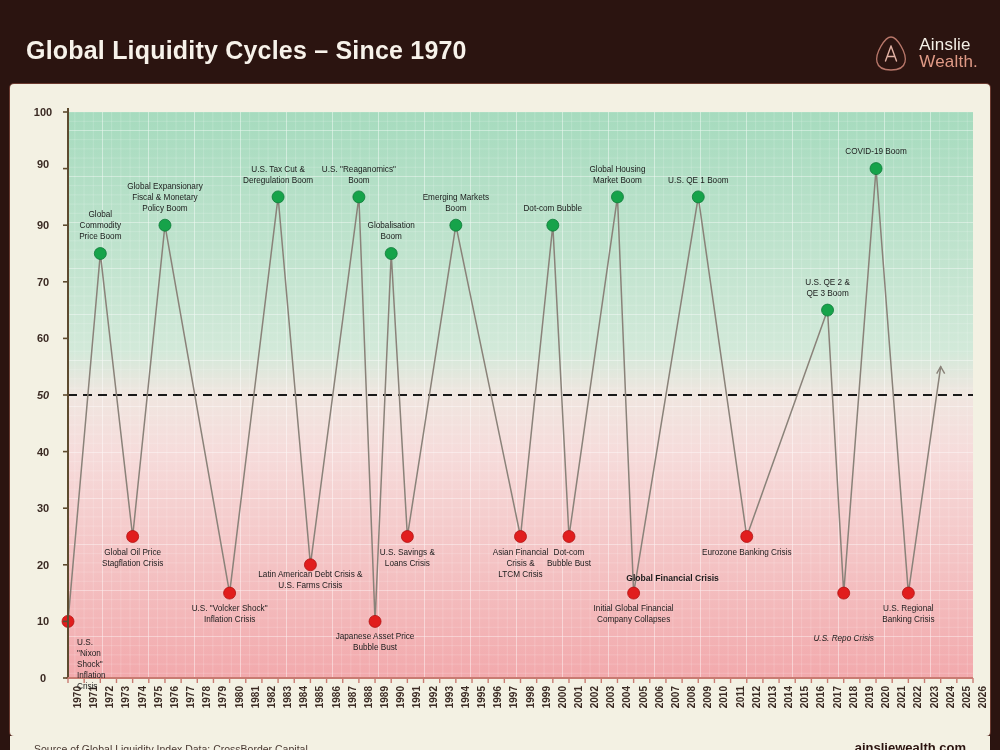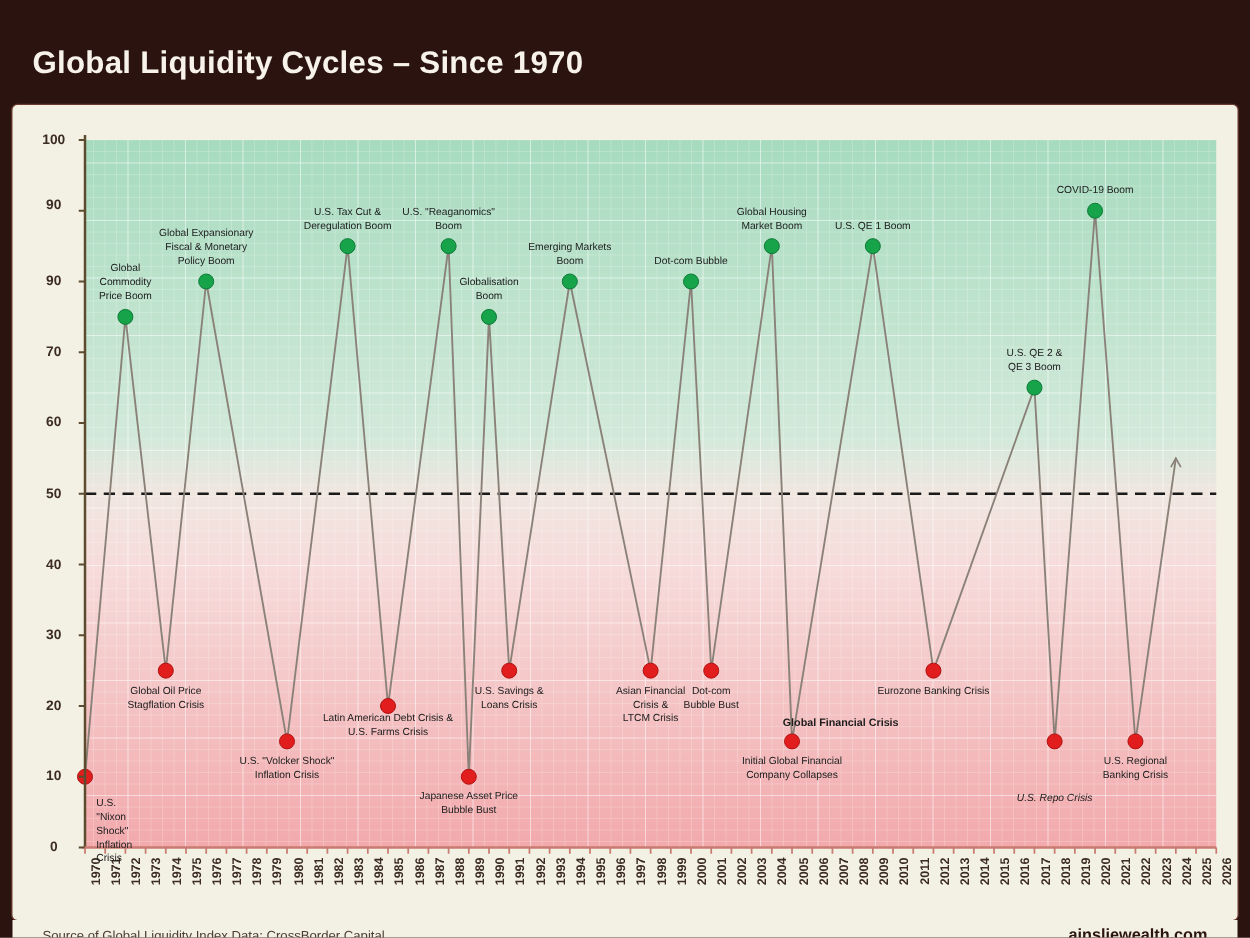--- a/index.html
+++ b/index.html
@@ -65,31 +65,41 @@
   }
   .ann.bold{font-weight:700;font-size:8.6px;}
 </style>
 </head>
 <body>
 
 <div id="app">
 
   <div id="header">
     <div id="title">Global Liquidity Cycles – Since 1970</div>
+    <div id="logo">
+      <svg id="logo-mark" viewBox="0 0 40 40">
+        <path d="M20 4 C26 4 36 20 34 29 C32.5 36 26 37 20 37 C14 37 7.5 36 6 29 C4 20 14 4 20 4 Z" fill="none" stroke="#b8776a" stroke-width="1.3"></path>
+        <path d="M20 13 L14.5 28 M20 13 L25.5 28 M16.6 23.5 L23.4 23.5" fill="none" stroke="#e3b2a4" stroke-width="1.4" stroke-linecap="round"></path>
+      </svg>
+      <div id="logo-text">
+        <span id="logo-line1">Ainslie</span>
+        <span id="logo-line2">Wealth.</span>
+      </div>
+    </div>
   </div>
 
   <div id="card">
     <div id="plot-wrap">
       <div id="ylabels">
           <div class="yt-label" style="top: 594px;">0</div>
           <div class="yt-label" style="top: 537.4px;">10</div>
           <div class="yt-label" style="top: 480.8px;">20</div>
           <div class="yt-label" style="top: 424.2px;">30</div>
           <div class="yt-label" style="top: 367.6px;">40</div>
-          <div class="yt-label" style="top: 311px;">50</div>
+          <div class="yt-label" style="top: 311px; font-style: italic;">50</div>
           <div class="yt-label" style="top: 254.4px;">60</div>
           <div class="yt-label" style="top: 197.8px;">70</div>
           <div class="yt-label" style="top: 141.2px;">90</div>
           <div class="yt-label" style="top: 80px;">90</div>
           <div class="yt-label" style="top: 28px;">100</div>
         </div>
       <svg id="svg-plot" width="980" height="652">
         <defs>
           <linearGradient id="zoneGrad" x1="0" y1="0" x2="0" y2="1">
             <stop offset="0%" stop-color="#a6dbbe"></stop>

